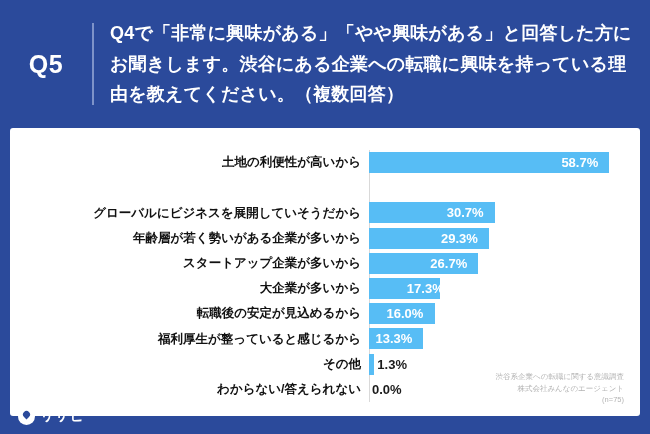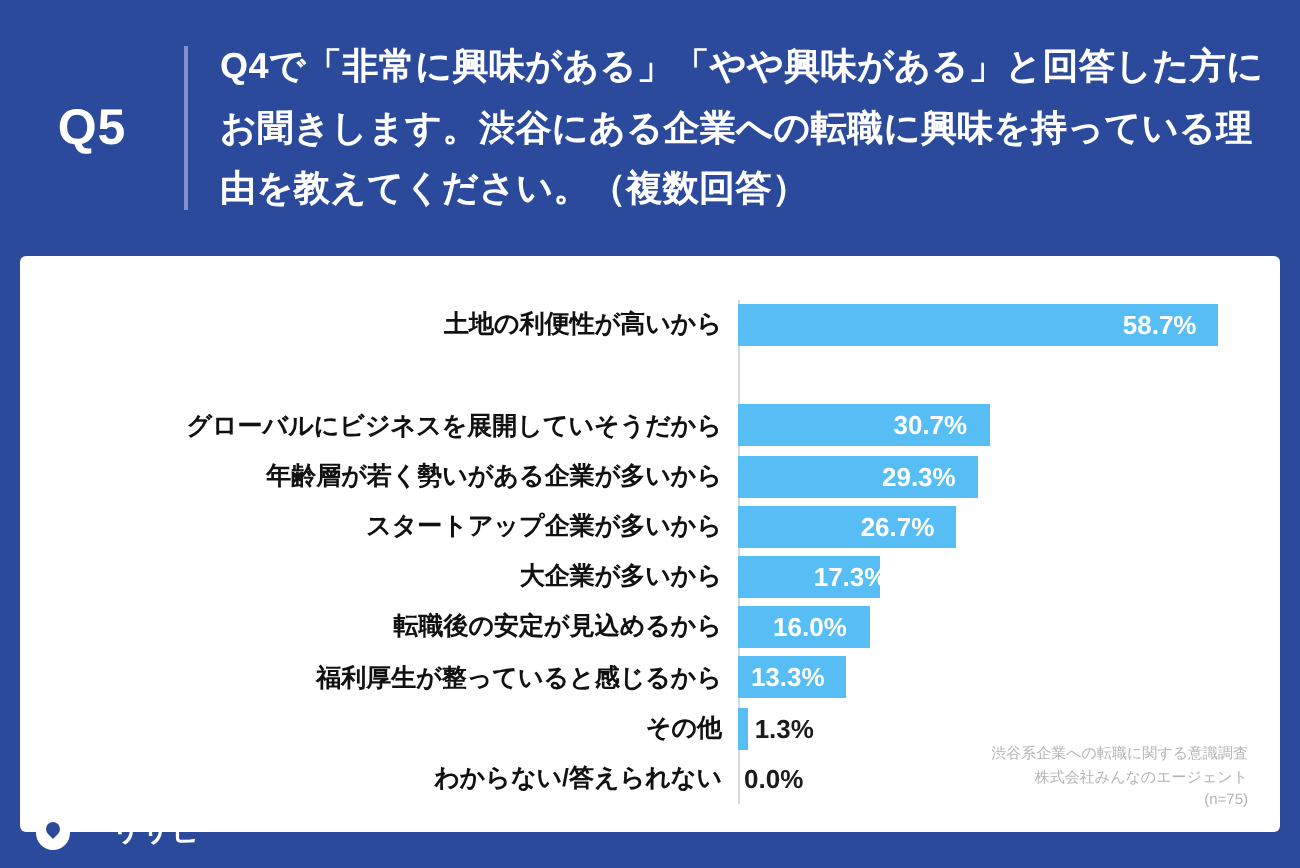--- a/index.html
+++ b/index.html
@@ -120,21 +120,21 @@
     font-size:7.5px;
     line-height:1.55;
   }
   
   .logo{
     position:absolute;
     left:18px;
     bottom:9px;
     display:flex;
     align-items:center;
-    gap:21px;
+    gap:5px;
     text-align:center;
   }
   .logo-mark{
     width:17px;height:17px;
     border-radius:50%;
     background:#ffffff;
     position:relative;
   }
   .logo-mark:after{
     content:"";

